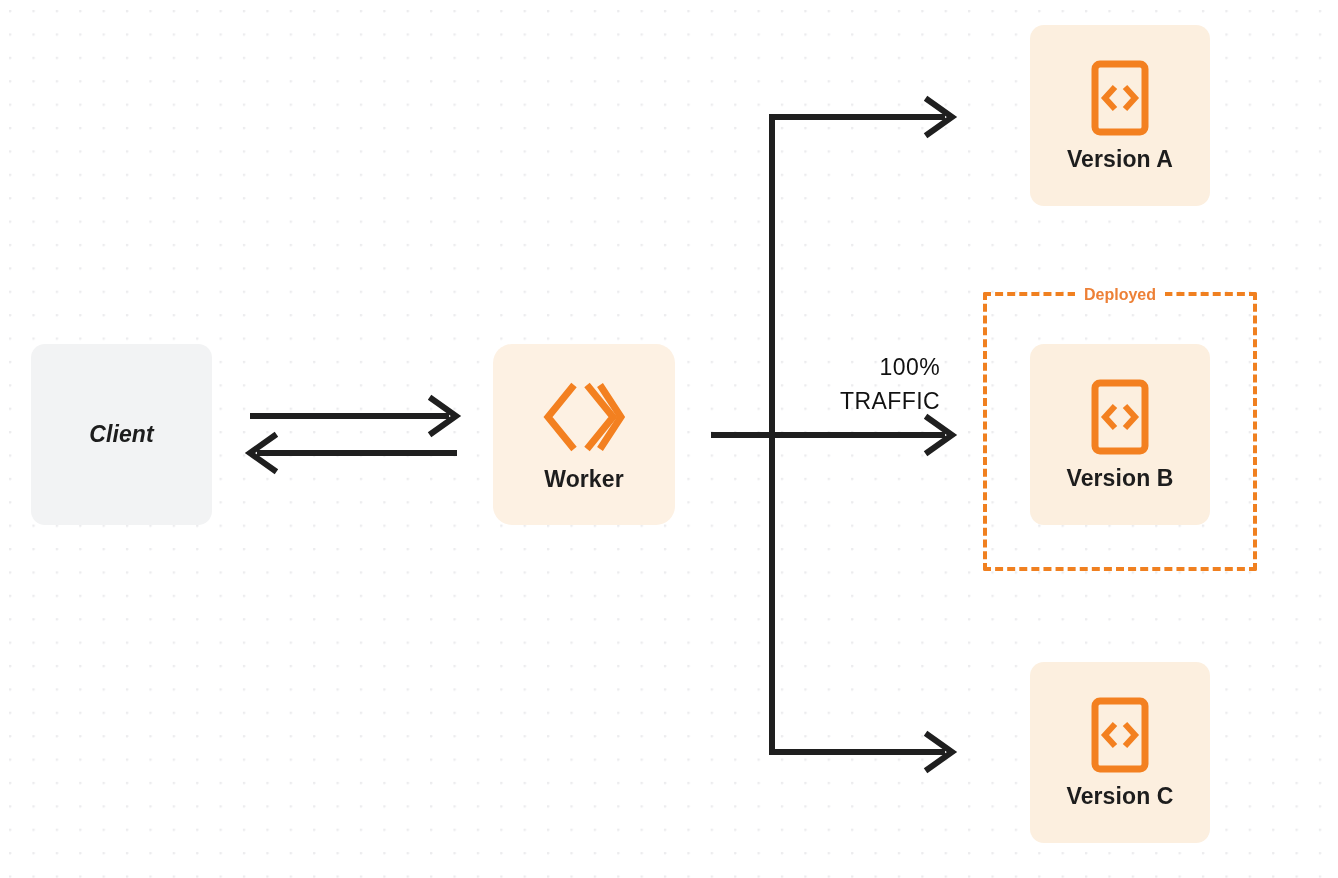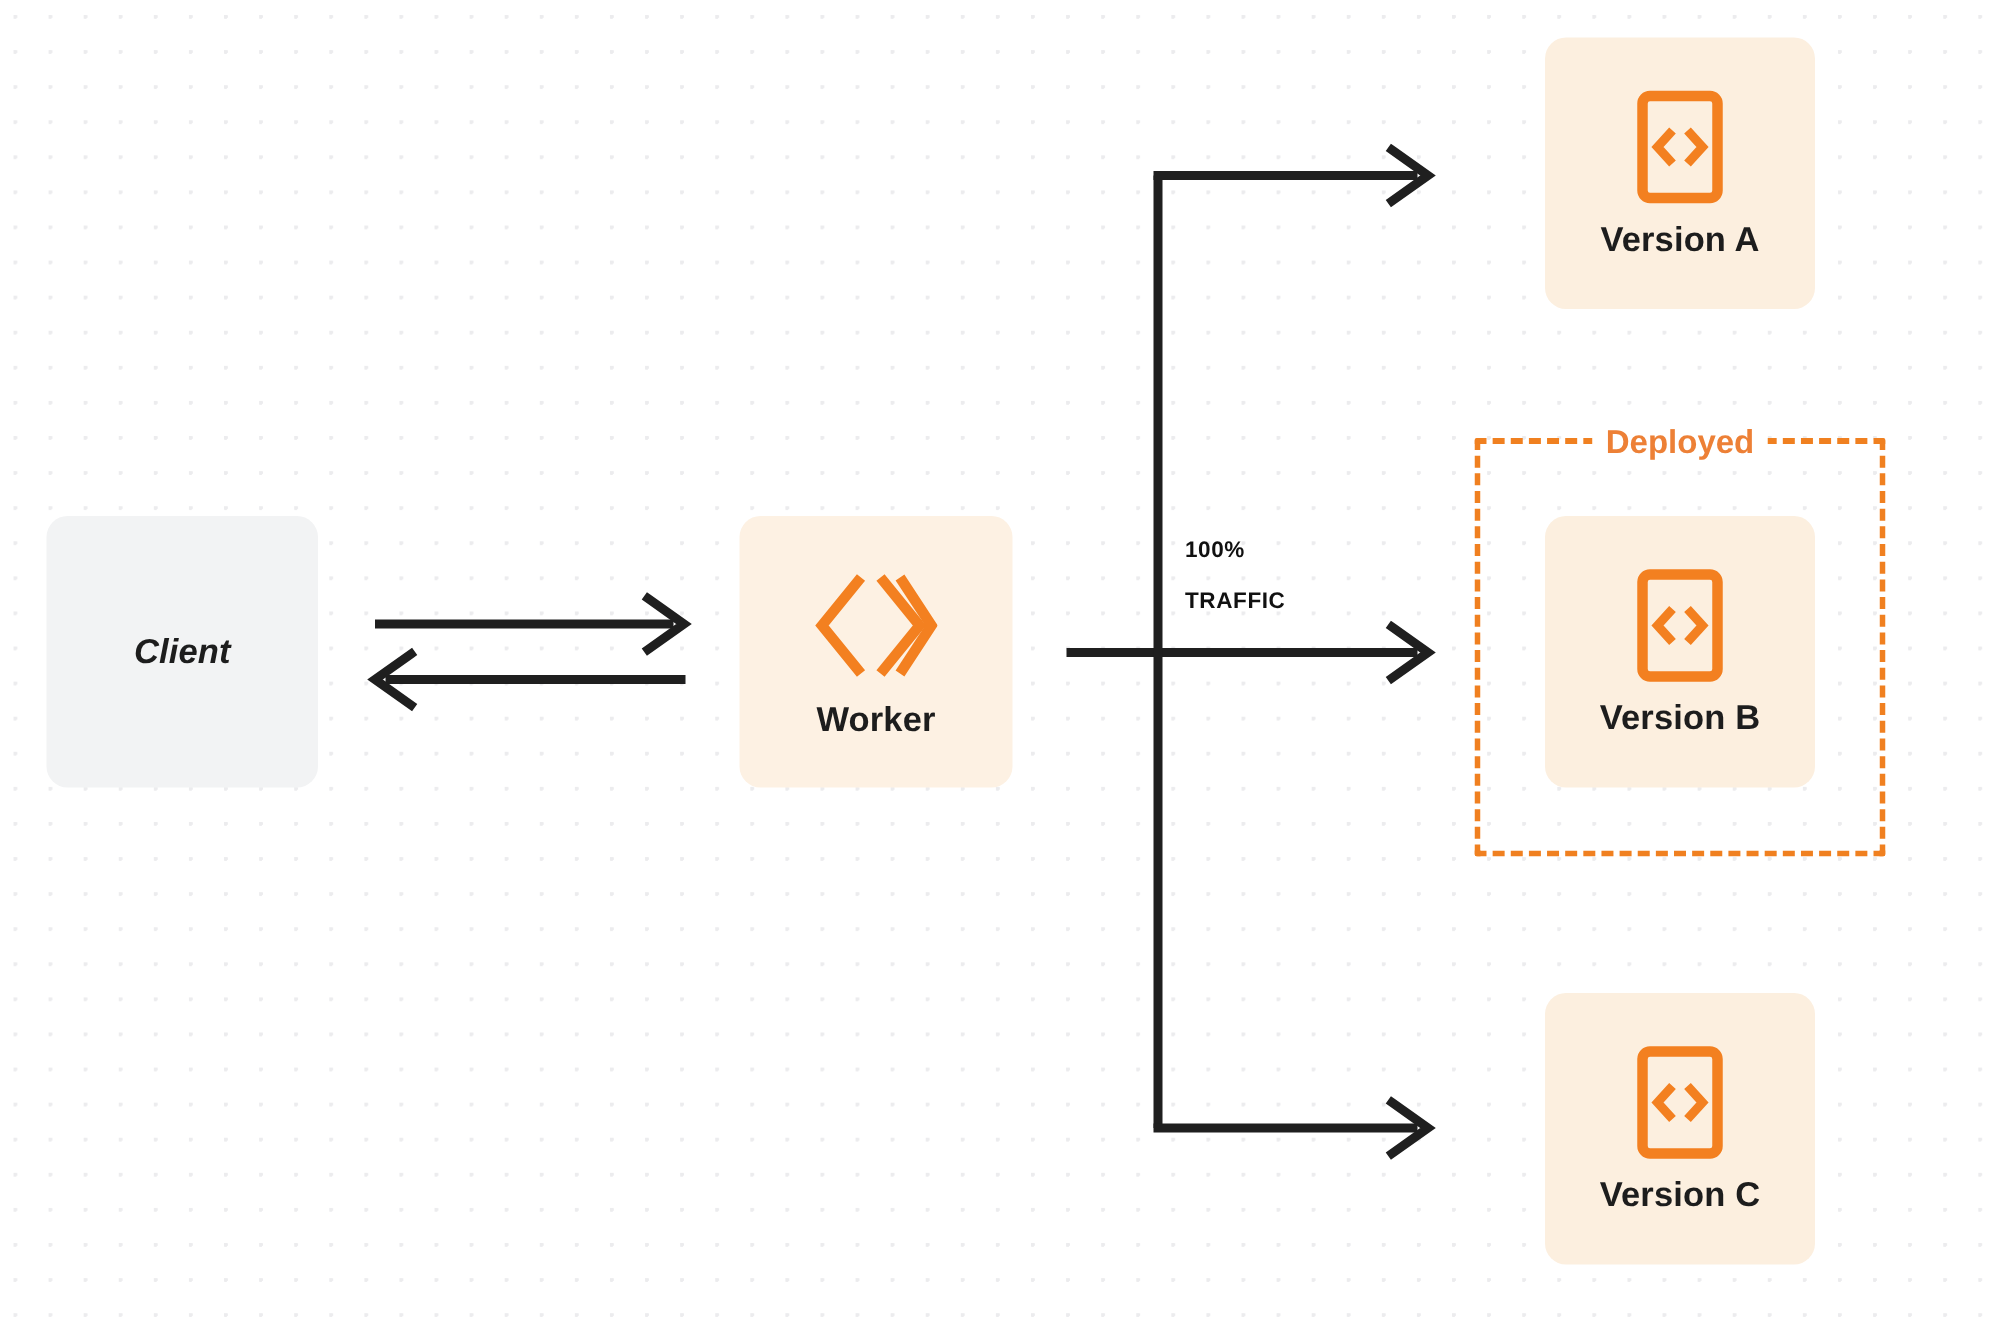--- a/index.html
+++ b/index.html
@@ -43,20 +43,21 @@
     height: 181px;
     background: #f2f3f4;
     font-style: italic;
   }
   .node-worker {
     left: 493px;
     top: 344px;
     width: 182px;
     height: 181px;
     background: #fdf1e3;
+    border-radius: 19px;
   }
   .node-version {
     width: 180px;
     height: 181px;
     background: #fcefdf;
     left: 1030px;
   }
   .node-version-a { top: 25px; }
   .node-version-b { top: 344px; }
   .node-version-c { top: 662px; }
@@ -89,21 +90,21 @@
     border: 4px dashed #f08020;
     border-radius: 2px;
   }
   .deployed-label {
     position: absolute;
     left: 50%;
     top: -15px;
     transform: translateX(-50%);
     background: #ffffff;
     padding: 0 9px;
-    font-size: 22px;
+    font-size: 16px;
     font-weight: bold;
     color: #ed8036;
     white-space: nowrap;
     line-height: 28px;
   }
 
   
   #connectors {
     position: absolute;
     left: 0;
@@ -112,24 +113,24 @@
     height: 878px;
     pointer-events: none;
   }
 
   
   .traffic-label {
     position: absolute;
     left: 790px;
     top: 350px;
     width: 150px;
-    text-align: left;
+    text-align: right;
     color: #111111;
-    font-size: 15px;
-    font-weight: bold;
+    font-size: 23px;
+    font-weight: normal;
     letter-spacing: 0.4px;
     line-height: 34px;
   }
   .traffic-label span { display: block; }
 </style>
 </head>
 <body>
 
 <div id="canvas">
 

